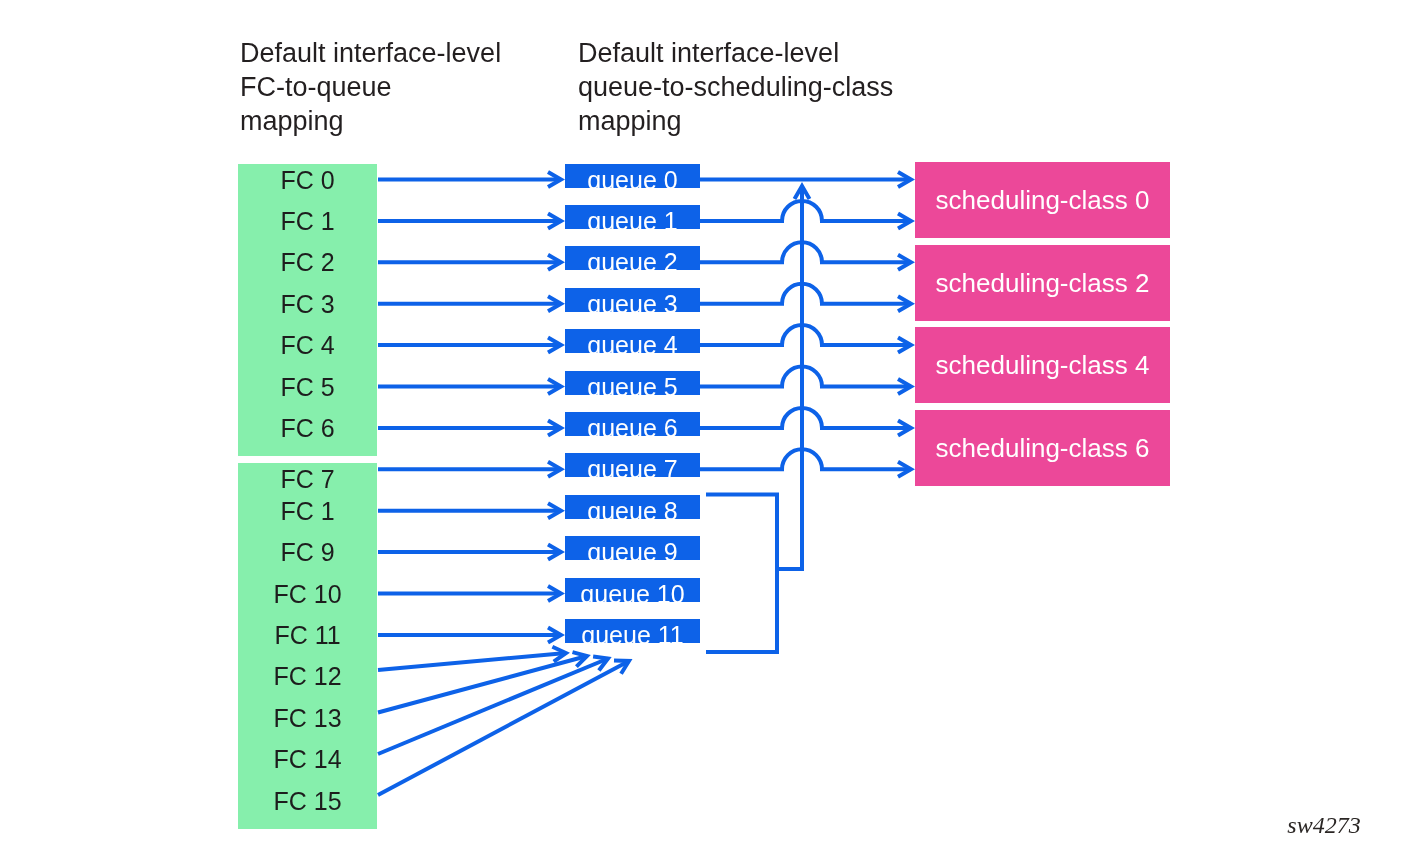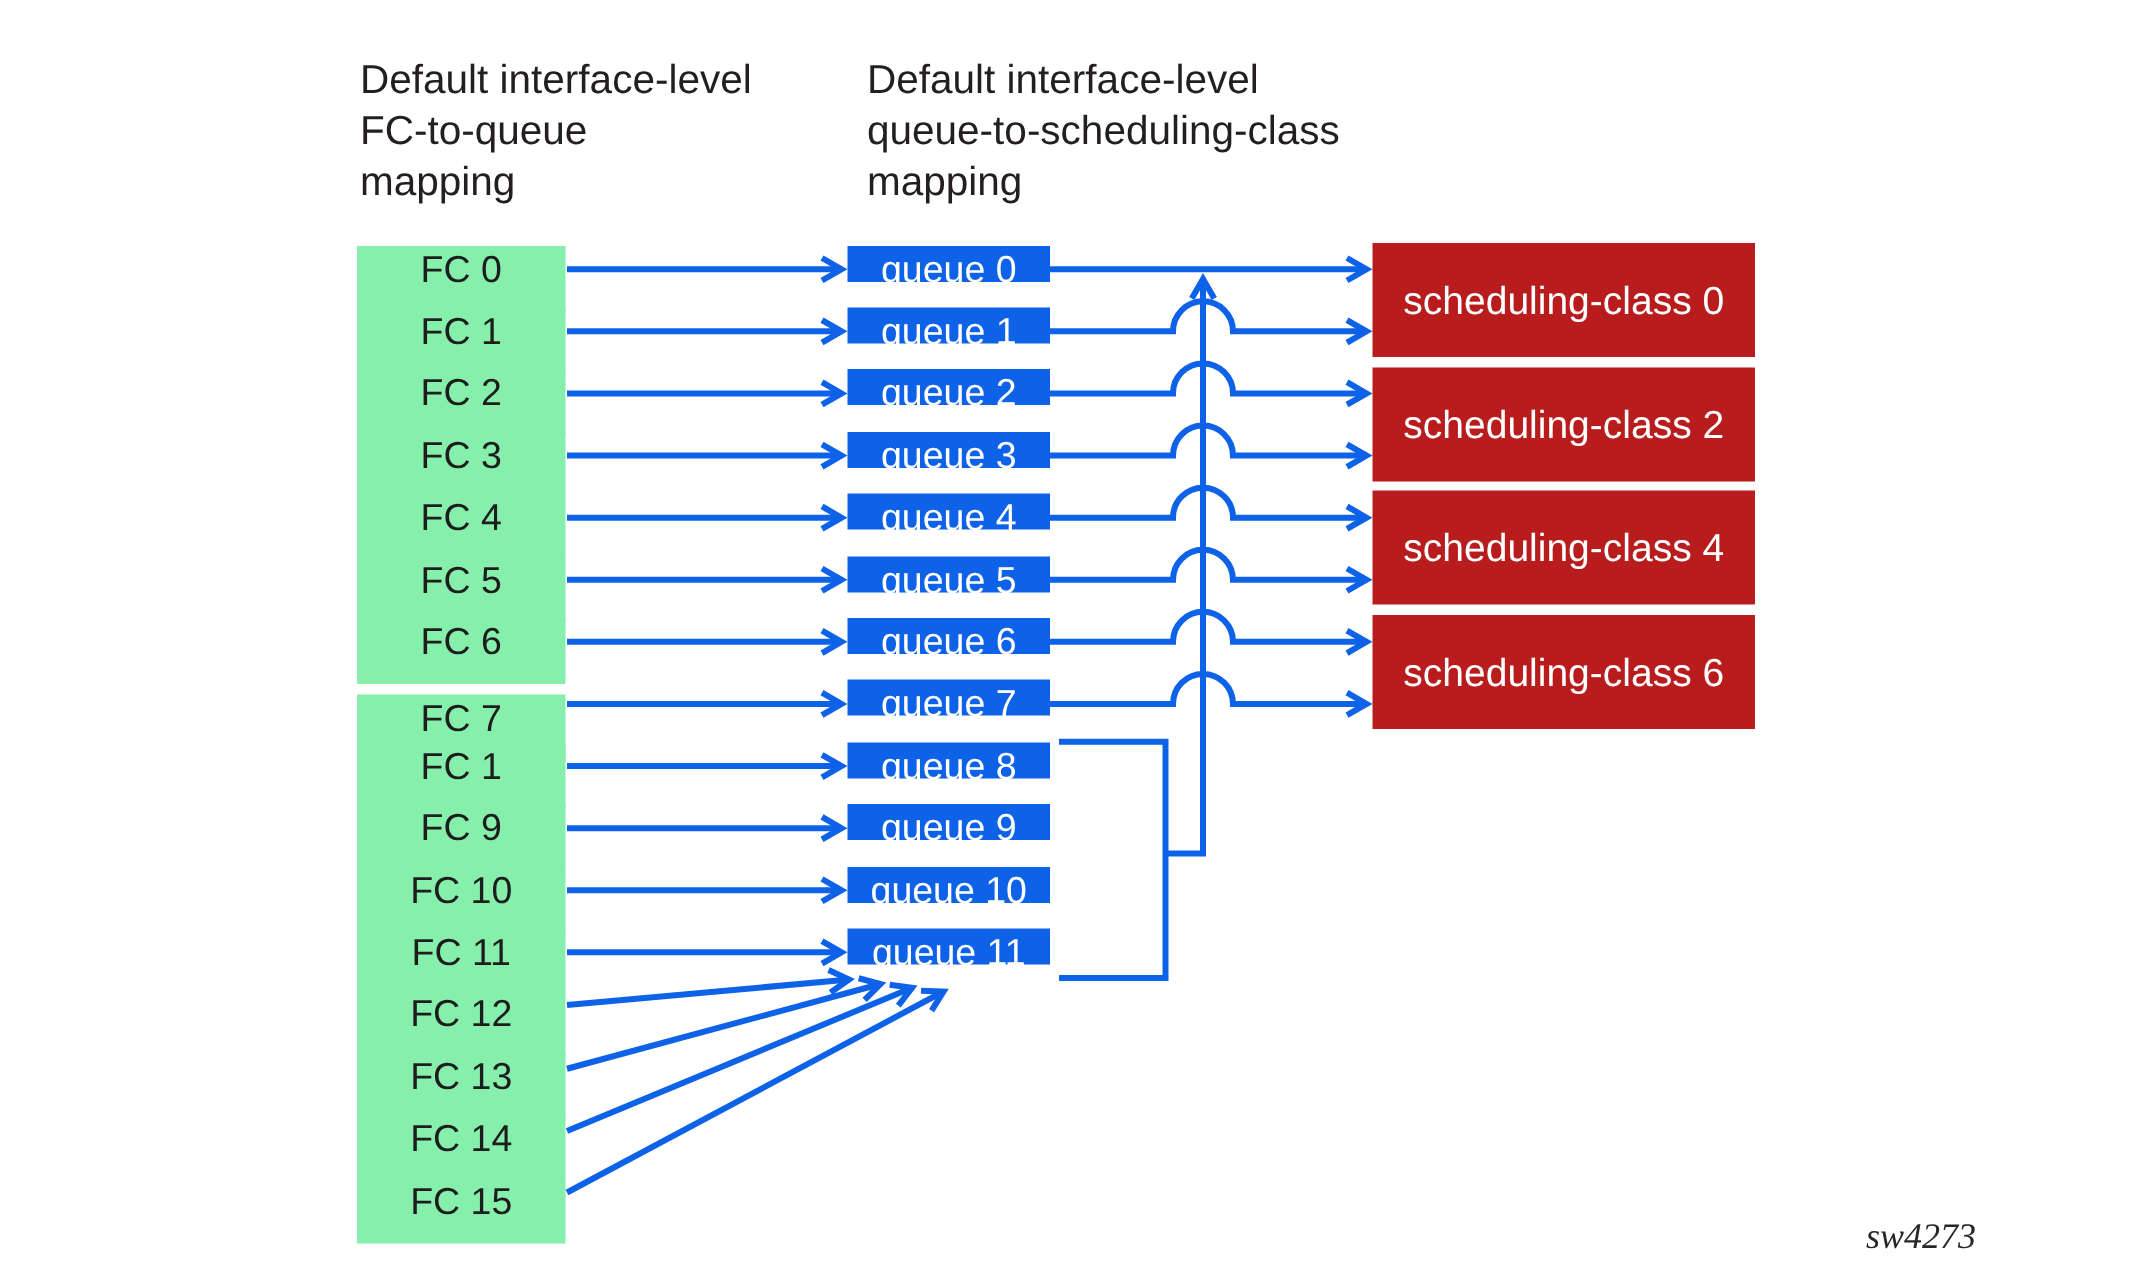--- a/index.html
+++ b/index.html
@@ -16,24 +16,24 @@
   .fcbox{
     left:238px;width:139px;height:44px;line-height:32px;
     background:#86efac;color:#1d1d1d;font-size:25px;
   }
   .qbox{
     left:565px;width:135px;height:24px;line-height:32px;
     background:#0d62e8;color:#ffffff;font-size:25px;
   }
   .scbox{
     left:915px;width:255px;height:76px;line-height:76px;
-    background:#b91c1c;color:#ffffff;font-size:26px;
+    background:#ec4899;color:#ffffff;font-size:26px;
   }
   .watermark{
-    position:absolute;left:1244px;top:812px;width:160px;text-align:left;
+    position:absolute;left:1244px;top:812px;width:160px;text-align:center;
     font-family:"Liberation Serif","DejaVu Serif",serif;
     font-style:italic;font-size:24px;color:#2a2624;z-index:2;
   }
 </style>
 </head>
 <body>
 
 <div class="canvas">
 
   <svg class="lines-svg" viewBox="0 0 1428 852" xmlns="http://www.w3.org/2000/svg">

